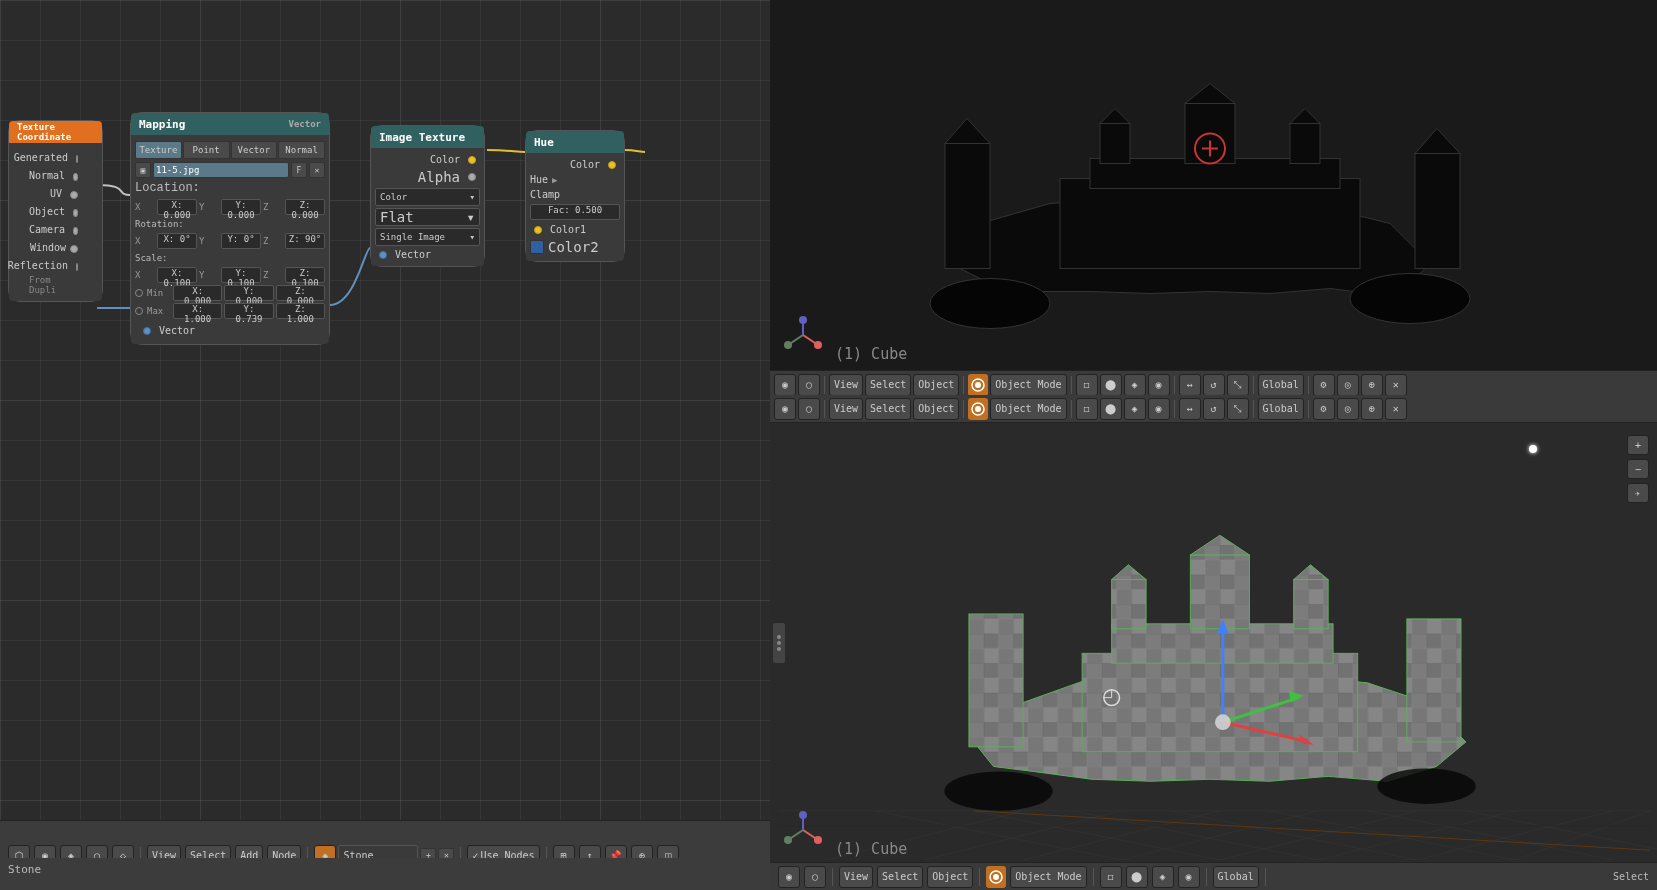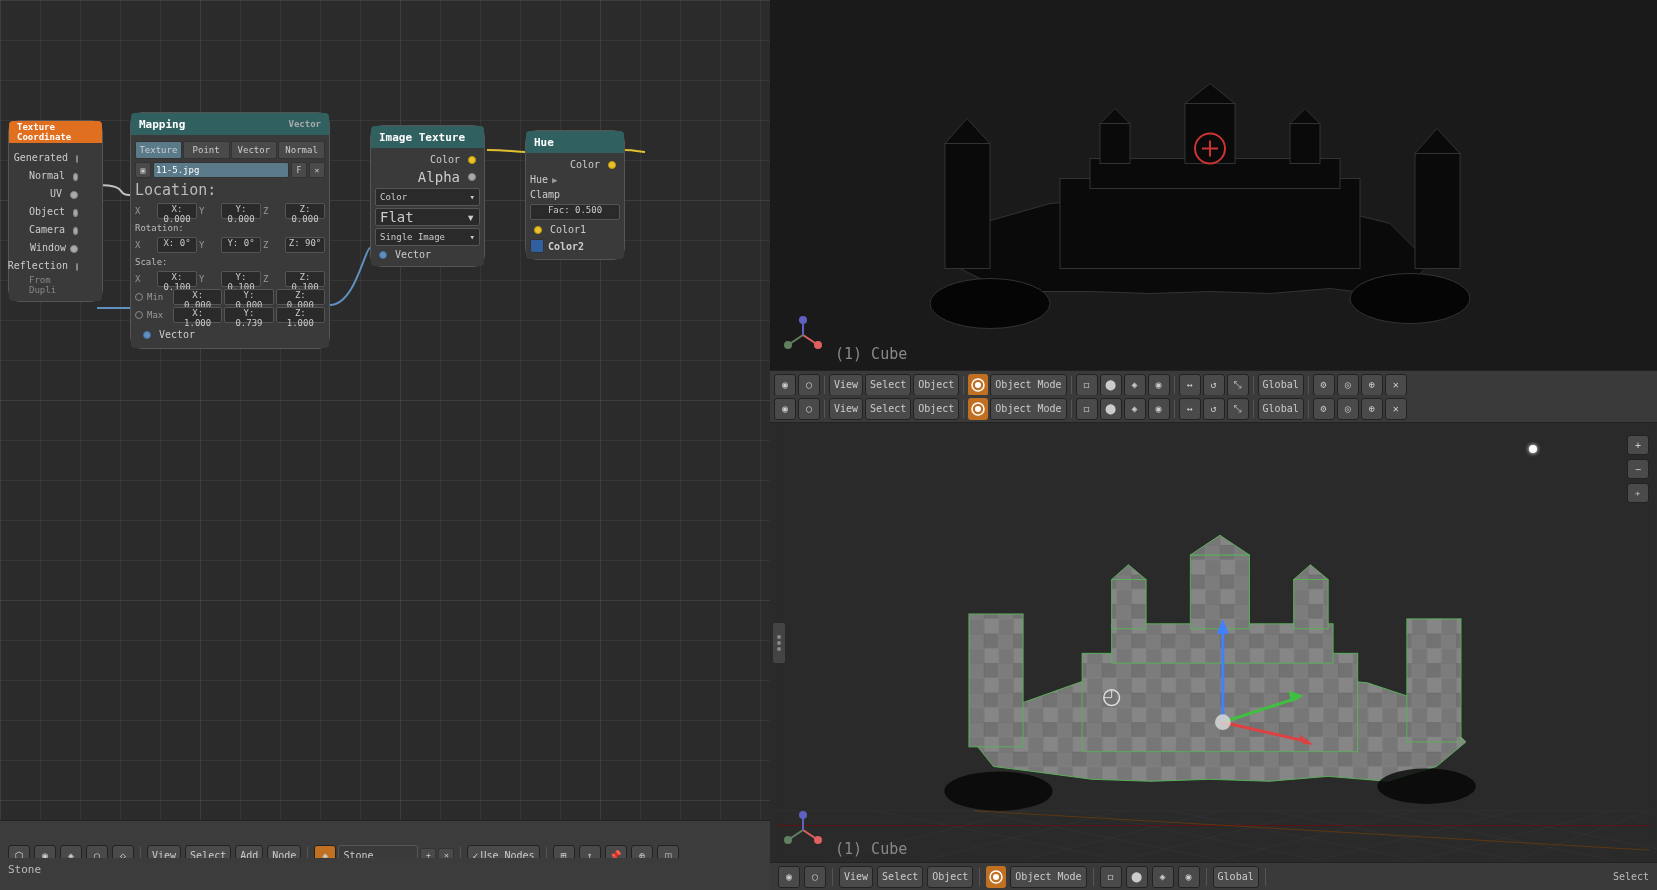--- a/index.html
+++ b/index.html
@@ -450,21 +450,21 @@
         <div class="tab-btn">Normal</div>
       </div>
 
       <div class="row-flex">
         <div class="small-icon-btn">▣</div>
         <div style="background:#5a7a8a;border:1px solid #333;border-radius:2px;height:16px;flex:1;font-size:9px;color:#fff;padding:0 2px;display:flex;align-items:center;">11-5.jpg</div>
         <div class="small-icon-btn" style="font-size:8px;">F</div>
         <div class="small-icon-btn">✕</div>
       </div>
 
-      <div style="padding:2px 4px;font-size:15px;color:#bbb;">Location:</div>
+      <div style="padding:2px 4px;font-size:12px;color:#bbb;font-family:Liberation Mono, monospace;">Location:</div>
       <div class="field-row">
         <span class="field-label">X</span>
         <div class="field-input">X: 0.000</div>
         <span class="field-label">Y</span>
         <div class="field-input">Y: 0.000</div>
         <span class="field-label">Z</span>
         <div class="field-input">Z: 0.000</div>
       </div>
 
       <div style="padding:2px 4px;font-size:9px;color:#bbb;">Rotation:</div>
@@ -578,21 +578,21 @@
         <div class="field-input" style="width:100%;">Fac: 0.500</div>
       </div>
 
       <div style="display:flex;align-items:center;padding:2px 4px;gap:4px;">
         <div class="socket yellow"></div>
         <span style="font-size:10px;">Color1</span>
       </div>
 
       <div style="display:flex;align-items:center;padding:2px 4px;gap:4px;">
         <div class="connector-dot" style="background:#3060a0;width:14px;height:14px;border-radius:2px;border:1px solid #333;"></div>
-        <span style="font-size:10px;font-weight:bold;">Color2</span>
+        <span style="font-size:14px;">Color2</span>
       </div>
     </div>
   </div>
 
 
 </div>
 
 <div id="node-bottom-bar">
 
   <div class="toolbar-btn">⬡</div>

